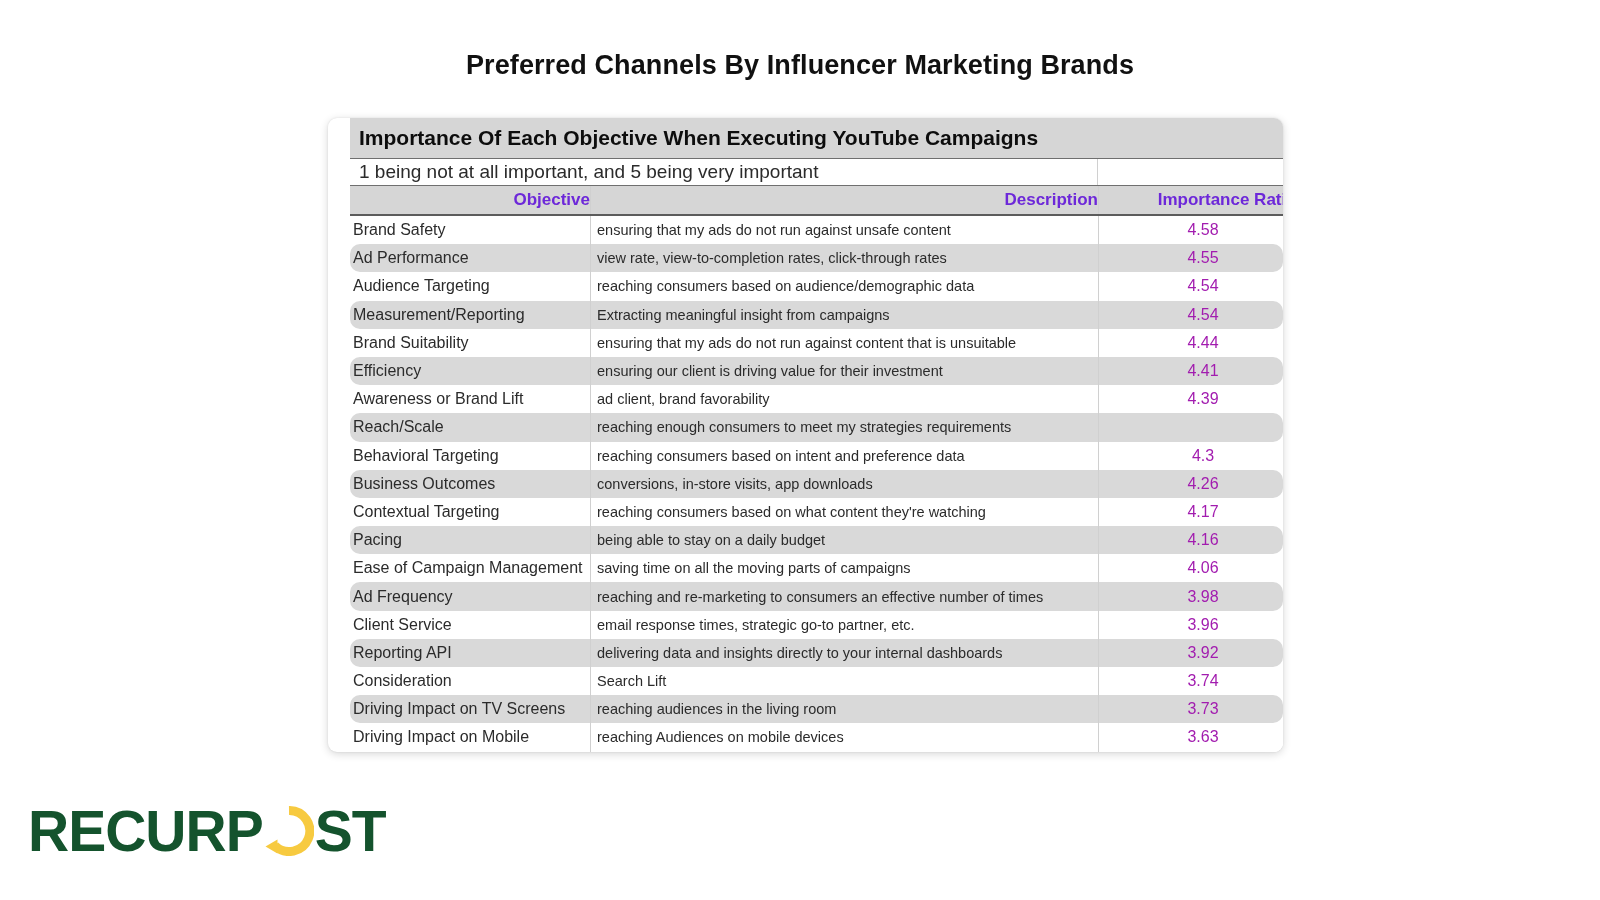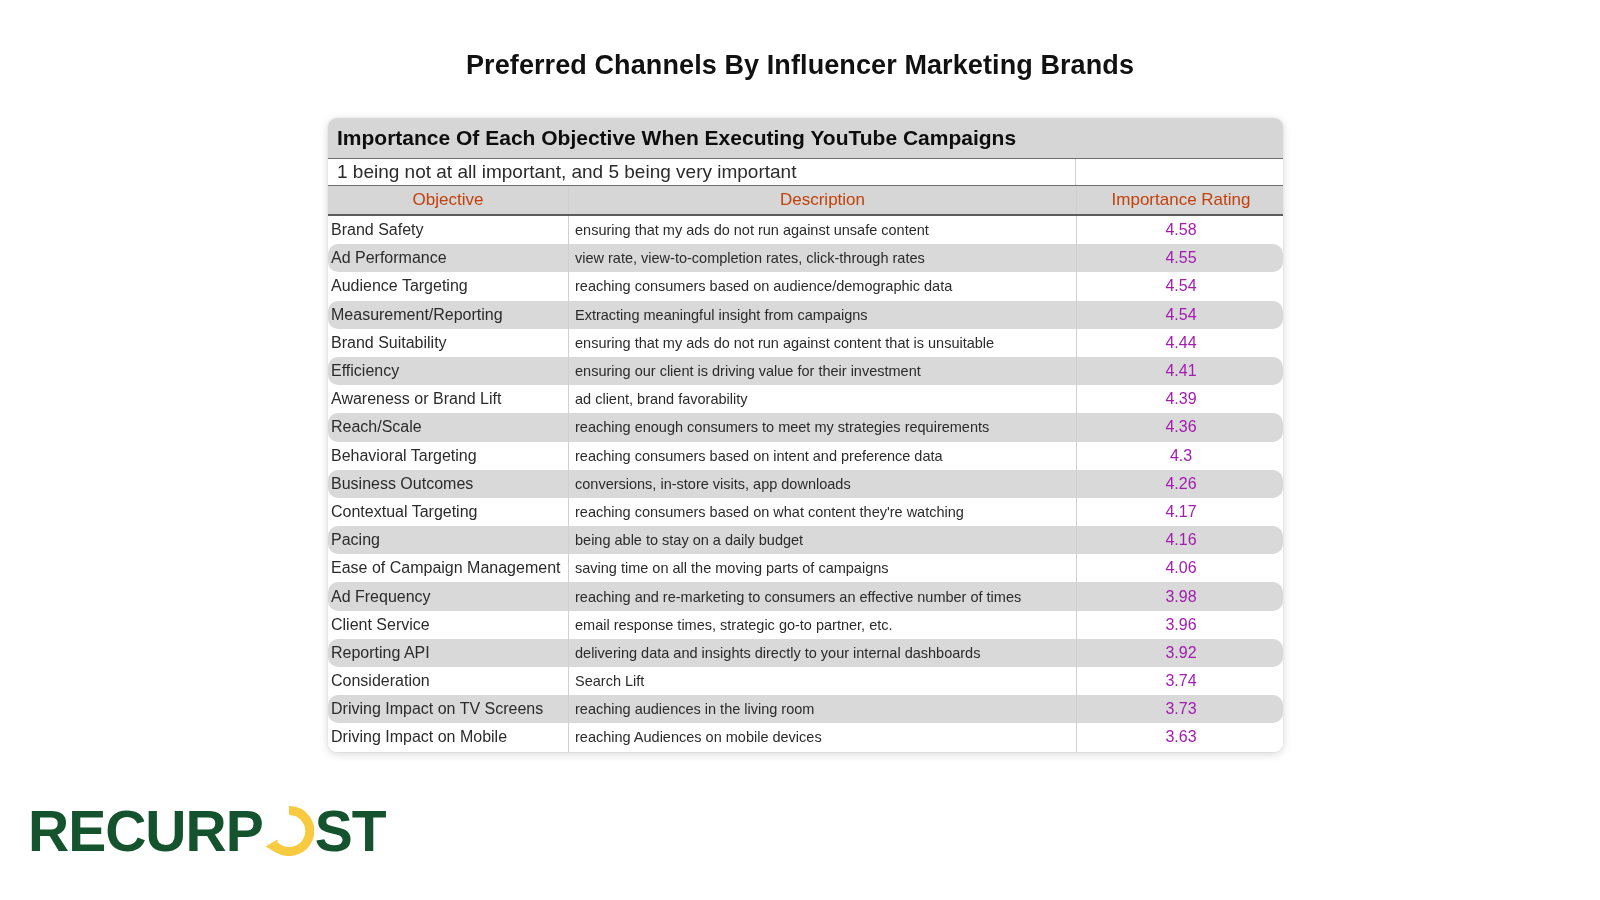--- a/index.html
+++ b/index.html
@@ -37,20 +37,21 @@
   
   .table-card {
     position: absolute;
     left: 328px;
     top: 118px;
     width: 955px;
     border-radius: 9px;
     background: #ffffff;
     box-shadow: 0 2px 9px rgba(0,0,0,0.16), 0 0 2px rgba(0,0,0,0.10);
     overflow: hidden;
+    padding-left: 22px;
   }
 
   
   .tbl-title-band {
     background: #d6d6d6;
     height: 41px;
     display: flex;
     align-items: center;
     padding-left: 9px;
     border-bottom: 1px solid #6f6f6f;
@@ -87,23 +88,23 @@
   
   .tbl-head-row {
     background: #d6d6d6;
     height: 30px;
     display: flex;
     align-items: center;
     border-bottom: 2px solid #5c5c5c;
   }
   .tbl-head-row .cell {
     font-size: 17px;
-    font-weight: normal;
-    color: #c2410c;
-    text-align: center;
+    font-weight: bold;
+    color: #6d28d9;
+    text-align: right;
     white-space: nowrap;
     overflow: hidden;
   }
 
   
   .c-obj  { width: 240px; flex: 0 0 240px; }
   .c-desc { width: 507px; flex: 0 0 507px; }
   .c-rate { width: 208px; flex: 0 0 208px; }
 
   .sep-v { width: 1px; flex: 0 0 1px; background: #d0d0d0; align-self: stretch; }
@@ -240,21 +241,20 @@
           <div class="sep-v"></div>
           <div class="cell desc c-desc">ad client, brand favorability</div>
           <div class="sep-v"></div>
           <div class="cell rate c-rate">4.39</div>
         </div>
         <div class="tbl-row alt">
           <div class="cell obj c-obj">Reach/Scale</div>
           <div class="sep-v"></div>
           <div class="cell desc c-desc">reaching enough consumers to meet my strategies requirements</div>
           <div class="sep-v"></div>
-          <div class="cell rate c-rate">4.36</div>
         </div>
         <div class="tbl-row">
           <div class="cell obj c-obj">Behavioral Targeting</div>
           <div class="sep-v"></div>
           <div class="cell desc c-desc">reaching consumers based on intent and preference data</div>
           <div class="sep-v"></div>
           <div class="cell rate c-rate">4.3</div>
         </div>
         <div class="tbl-row alt">
           <div class="cell obj c-obj">Business Outcomes</div>

